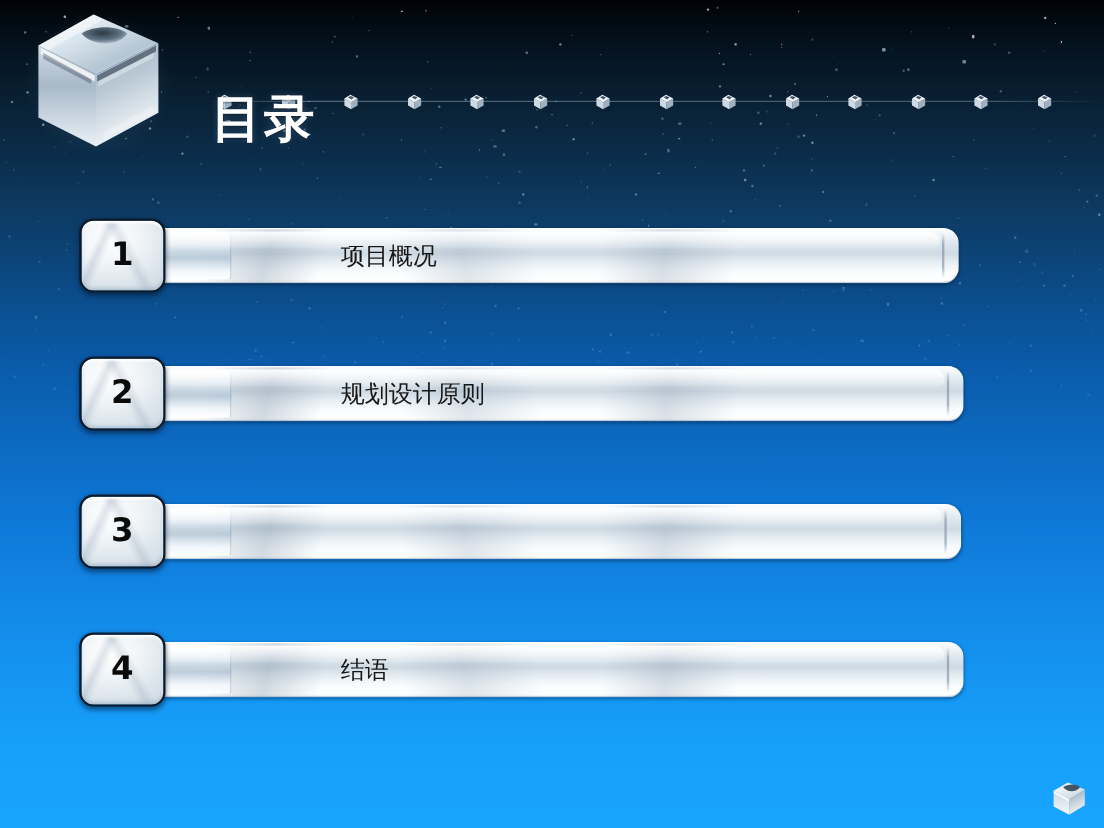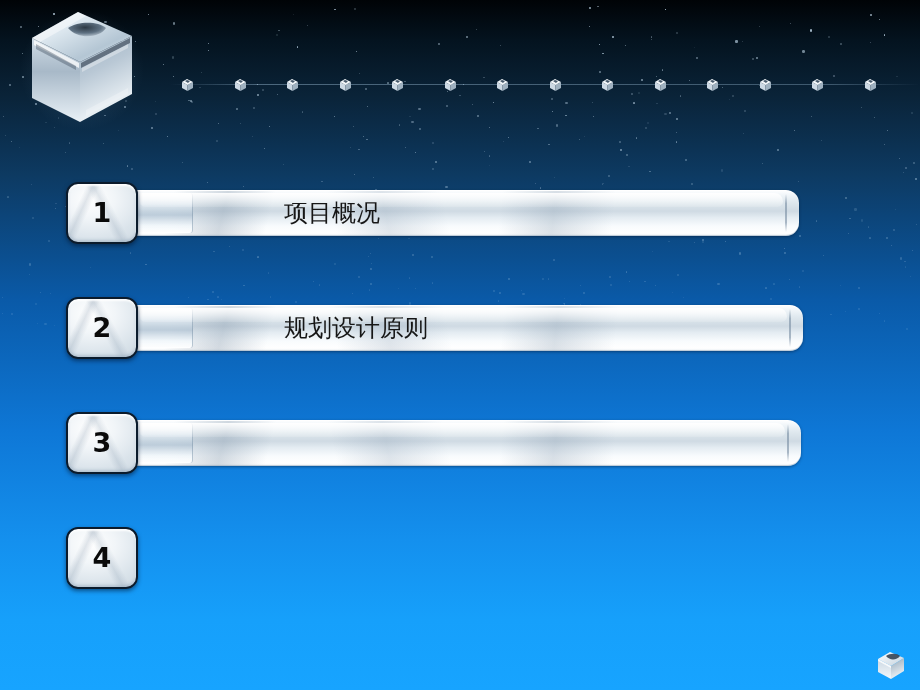--- a/index.html
+++ b/index.html
@@ -136,21 +136,21 @@
     border-radius:3px 9px 6px 6px;
     background:linear-gradient(to bottom, rgba(255,255,255,0.92), rgba(255,255,255,0.12));
     pointer-events:none;
   }
 
   .bar-label {
     position:absolute;
     left:150px; top:0;
     height:46px;
     line-height:46px;
-    font-size:24px;
+    font-size:20px;
     color:#161616;
     white-space:nowrap;
     font-family:"DejaVu Sans", "Liberation Sans", sans-serif;
   }
 
   
   .badge {
     position:absolute;
     left:0; top:0;
     width:72px; height:62px;
@@ -781,20 +781,21 @@
       <path d="M5,4 L7,3 L10,4 L8,6 Z" fill="#46586a"></path>
     </svg></div>
       <div class="dc" style="left: 862.5px; top: 77px;"><svg width="15" height="15" viewBox="0 0 15 15">
       <path d="M2,5 L7.5,8 L7.5,14 L2,11 Z" fill="#cdd9e4"></path>
       <path d="M7.5,8 L13,5 L13,11 L7.5,14 Z" fill="#9fb1c0"></path>
       <path d="M2,5 L7,2 L13,5 L7.5,8 Z" fill="#f3f7fa"></path>
       <path d="M5,4 L7,3 L10,4 L8,6 Z" fill="#46586a"></path>
     </svg></div>
     </div>
 
+  <div class="title">目录</div>
 
   <div class="toc">
       <div class="toc-row" style="top: 182px; width: 735px;">
         <div class="bar" style="width: 665px;">
           <div class="bar-gloss"></div>
           <div class="bar-label">项目概况</div>
         </div>
         <div class="badge">
           <span class="badge-num">1</span>
         </div>
@@ -810,20 +811,24 @@
       </div>
       <div class="toc-row" style="top: 412px; width: 737px;">
         <div class="bar" style="width: 667px;">
           <div class="bar-gloss"></div>
         </div>
         <div class="badge">
           <span class="badge-num">3</span>
         </div>
       </div>
       <div class="toc-row" style="top: 527px; width: 739px;">
+        <div class="bar" style="width: 669px;">
+          <div class="bar-gloss"></div>
+          <div class="bar-label">结语</div>
+        </div>
         <div class="badge">
           <span class="badge-num">4</span>
         </div>
       </div>
     </div>
 
 
   <div class="footer-cube">
     <svg width="34" height="34" viewBox="0 0 34 34">
       <defs>

